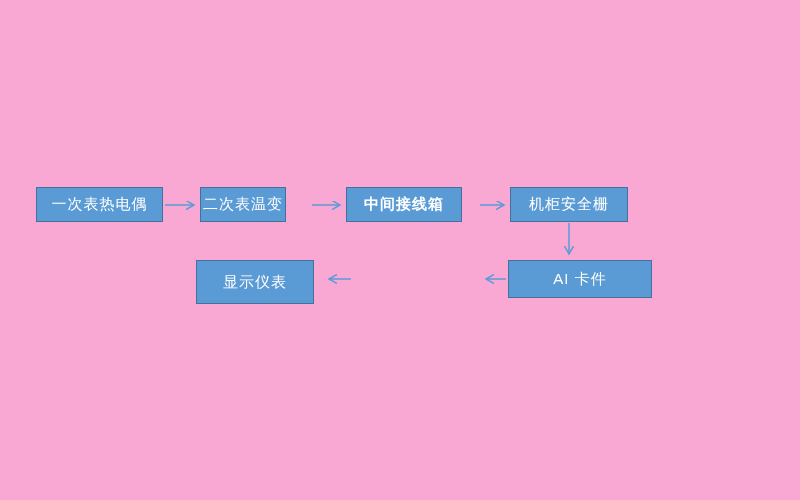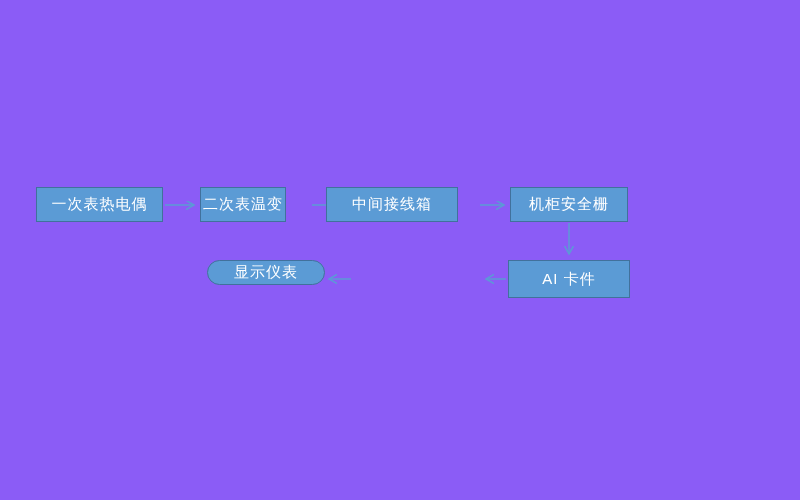--- a/index.html
+++ b/index.html
@@ -5,21 +5,21 @@
   html, body {
     margin: 0;
     padding: 0;
     background: #ffffff;
     font-family: "Liberation Sans", "DejaVu Sans", sans-serif;
   }
   .canvas {
     position: relative;
     width: 800px;
     height: 500px;
-    background: #8b5cf6;
+    background: #f9a8d4;
     overflow: hidden;
   }
   .connectors {
     position: absolute;
     left: 0;
     top: 0;
     width: 800px;
     height: 500px;
     pointer-events: none;
   }
@@ -32,26 +32,26 @@
     display: flex;
     align-items: center;
     justify-content: center;
     text-align: center;
     box-sizing: border-box;
     letter-spacing: 1px;
   }
   
   #n1 { left: 36px;  top: 187px; width: 127px; height: 35px; }
   #n2 { left: 200px; top: 187px; width: 86px; height: 35px; }
-  #n3 { left: 326px; top: 187px; width: 132px; height: 35px; }
+  #n3 { left: 346px; top: 187px; width: 116px; height: 35px; font-weight: bold; }
   #n4 { left: 510px; top: 187px; width: 118px; height: 35px; }
   
-  #n5 { left: 508px; top: 260px; width: 122px; height: 38px; }
+  #n5 { left: 508px; top: 260px; width: 144px; height: 38px; }
   #n6 { left: 353px; top: 260px; width: 127px; height: 38px; }
-  #n7 { left: 207px; top: 260px; width: 118px; height: 25px; border-radius: 14px; }
+  #n7 { left: 196px; top: 260px; width: 118px; height: 44px; }
 </style>
 </head>
 <body>
 
 <div class="canvas">
 
   <svg class="connectors" width="800" height="500" viewBox="0 0 800 500" xmlns="http://www.w3.org/2000/svg">
     <defs>
       <marker id="arrowOpen" markerWidth="12" markerHeight="12" refX="8" refY="4.5" orient="auto" markerUnits="userSpaceOnUse">
         <path d="M0,0 L8,4.5 L0,9" fill="none" stroke="#5b9bd5" stroke-width="1.5"></path>

